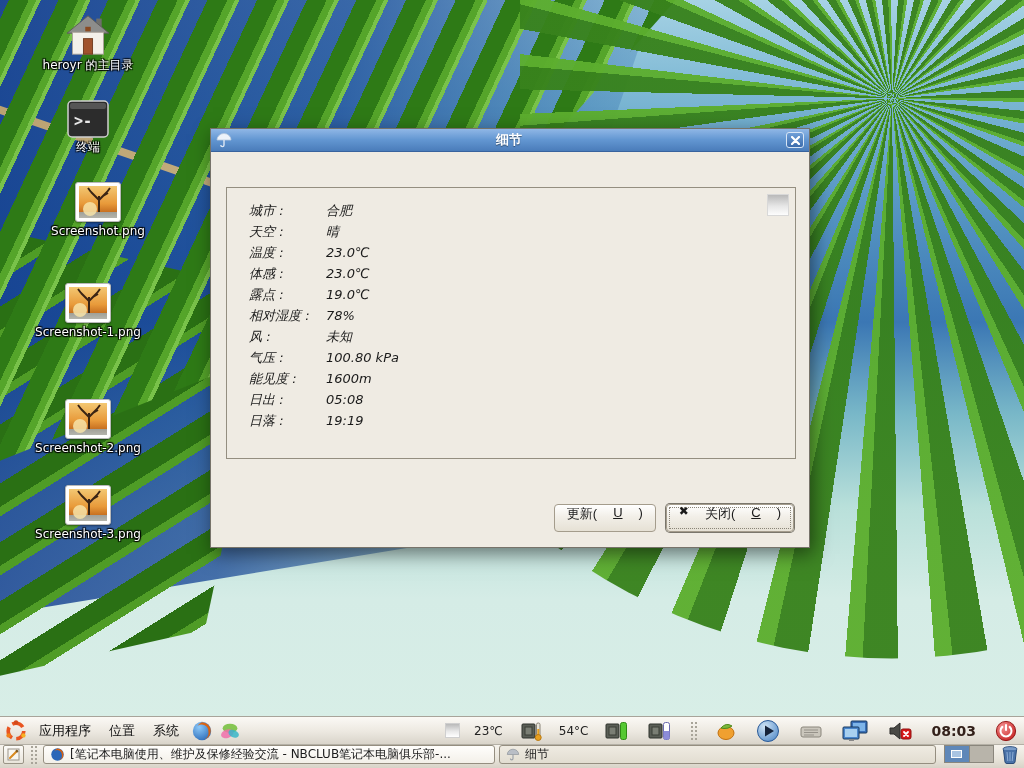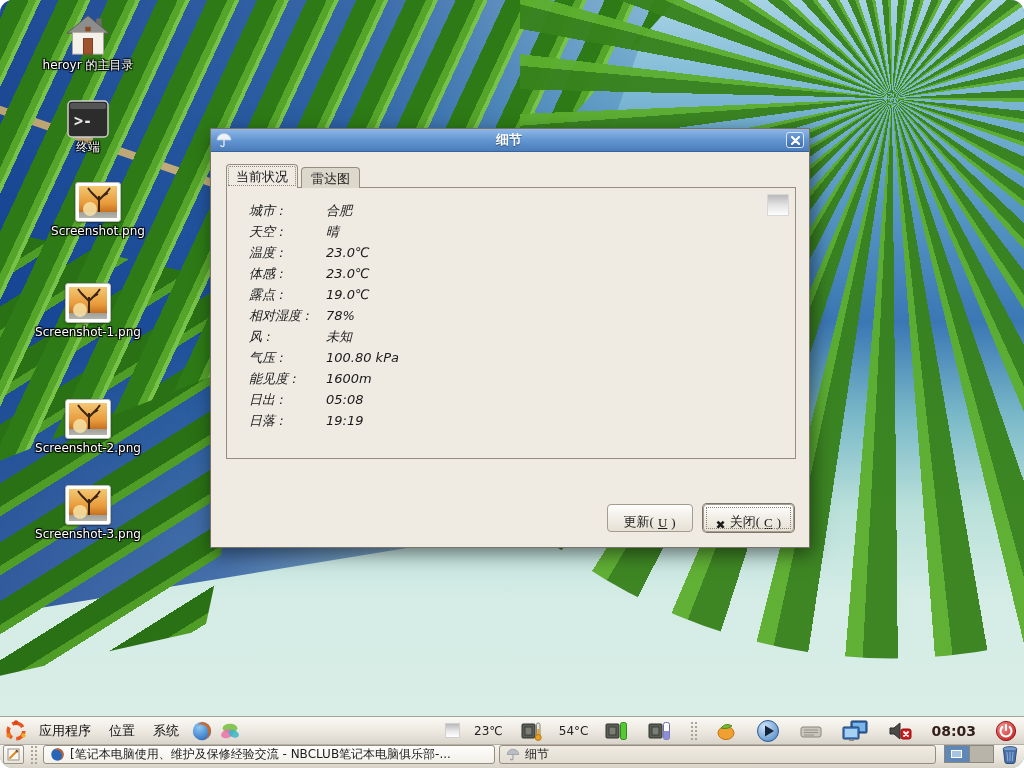--- a/index.html
+++ b/index.html
@@ -1,17 +1,17 @@
 <!DOCTYPE html>
 <html><head>
 <meta charset="utf-8">
 <style>
   * { margin:0; padding:0; box-sizing:border-box; }
   html,body { width:1024px; height:768px; overflow:hidden; font-family:"DejaVu Sans","Liberation Sans",sans-serif; cursor:default; }
-  #screen { position:relative; width:1024px; height:768px; overflow:hidden; background:#3b77b4;border-radius:13px; }
+  #screen { position:relative; width:1024px; height:768px; overflow:hidden; background:#3b77b4; }
 
   
   .wp { position:absolute; inset:0; z-index:0; pointer-events:none; }
   .wp-base { position:absolute; inset:0;
     background:linear-gradient(180deg,#a6d2e4 0%,#7db8d4 12%,#5898c4 26%,#3b77b4 42%,#79b8c8 54%,#b9e0da 66%,#d5ece6 78%,#d9efe7 100%); }
   .wp-dark { position:absolute; inset:0;
     background:linear-gradient(105deg,rgba(16,58,140,.9) 0%,rgba(22,70,150,.75) 30%,rgba(30,90,160,.3) 50%,transparent 64%);
     clip-path:polygon(0 0,64% 0,46% 70%,0 80%); }
   .wp-frond-b { position:absolute; inset:0;
     background:repeating-linear-gradient(148deg,rgba(0,0,0,0) 0 10px,#2a7014 10px 30px,#4f9c26 30px 38px,rgba(0,0,0,0) 38px 50px);
@@ -47,23 +47,23 @@
   .tabs { position:absolute; left:15px; top:35px; display:flex; align-items:flex-end; height:24px; z-index:2; }
   .tab { font-size:13px; color:#1a1a1a; border:1px solid #948e80; border-bottom:none; border-radius:4px 4px 0 0; padding:3px 9px; }
   .tab.active { background:#efebe3; height:24px; outline:1px dotted #8a8478; outline-offset:-3px; }
   .tab.inactive { background:#ddd8cc; height:21px; margin-left:3px; padding-top:2px; }
   .notebook { position:absolute; left:15px; top:58px; width:570px; height:272px; border:1px solid #948e80; background:#efebe3; padding:12px 0 0 22px;font-style:italic; }
   .wrow { display:flex; line-height:21px; font-size:13px; color:#1a1a1a; }
   .wlabel { width:77px; flex:0 0 auto; }
   .unknown-icon { position:absolute; right:6px; top:6px; width:22px; height:22px;
     background:linear-gradient(180deg,#b9b9b9 0%,#e6e6e6 55%,#fdfdfd 100%); border:1px solid #d8d8d8; }
   .btn-row { position:absolute; left:0; right:15px; top:375px; height:28px; display:flex; justify-content:flex-end; gap:10px; }
-  .gtk-btn { display:flex; align-items:flex-end; justify-content:center; gap:4px; min-width:86px; height:28px; padding:0 12px;
+  .gtk-btn { display:flex; align-items:flex-start; justify-content:center; gap:16px; min-width:86px; height:28px; padding:0 12px;
     background:linear-gradient(180deg,#ffffff,#f2efe8 45%,#e6e1d5); border:1px solid #a49c8c; border-radius:4px;
-    font-size:13px; color:#1a1a1a; font-family:Liberation Serif, serif; }
+    font-size:13px; color:#1a1a1a; font-family:Liberation Sans, sans-serif; }
   .gtk-btn.focused { box-shadow:0 0 0 1px #7a766c; outline:1px dotted #8a8478; outline-offset:-4px; }
   .mn { text-decoration:underline; }
   .xicon { font-size:12px; line-height:1; }
 
   
   .panel { position:absolute; left:0; top:716px; width:1024px; height:28px; z-index:5;
     background:linear-gradient(180deg,#fbf9f5 0%,#ece8e0 55%,#d9d4ca 100%); border-top:1px solid #a8a49a; display:flex; align-items:center; }
   .menu-item { font-size:13px; color:#111; padding:0 9px; line-height:28px; }
   .panel-icon { display:flex; align-items:center; justify-content:center; margin:0 3px; }
   .tray { margin-left:auto; display:flex; align-items:center; gap:14px; padding-right:4px; }
@@ -190,24 +190,20 @@
         </svg>
       </span>
       <span class="title">细节</span>
       <span class="tb-close">
         <svg width="9" height="9" viewBox="0 0 9 9">
             <path d="M1 1 L8 8 M8 1 L1 8" stroke="#fff" stroke-width="2.2" stroke-linecap="round"></path>
           </svg>
       </span>
     </div>
 
-    <div class="tabs">
-      <div class="tab active">当前状况</div>
-      <div class="tab inactive">雷达图</div>
-    </div>
 
     <div class="notebook">
       <div class="unknown-icon"></div>
       <div class="wrow">
           <span class="wlabel">城市 :</span>
           <span class="wvalue">合肥</span>
         </div>
       <div class="wrow">
           <span class="wlabel">天空 :</span>
           <span class="wvalue">晴</span>

